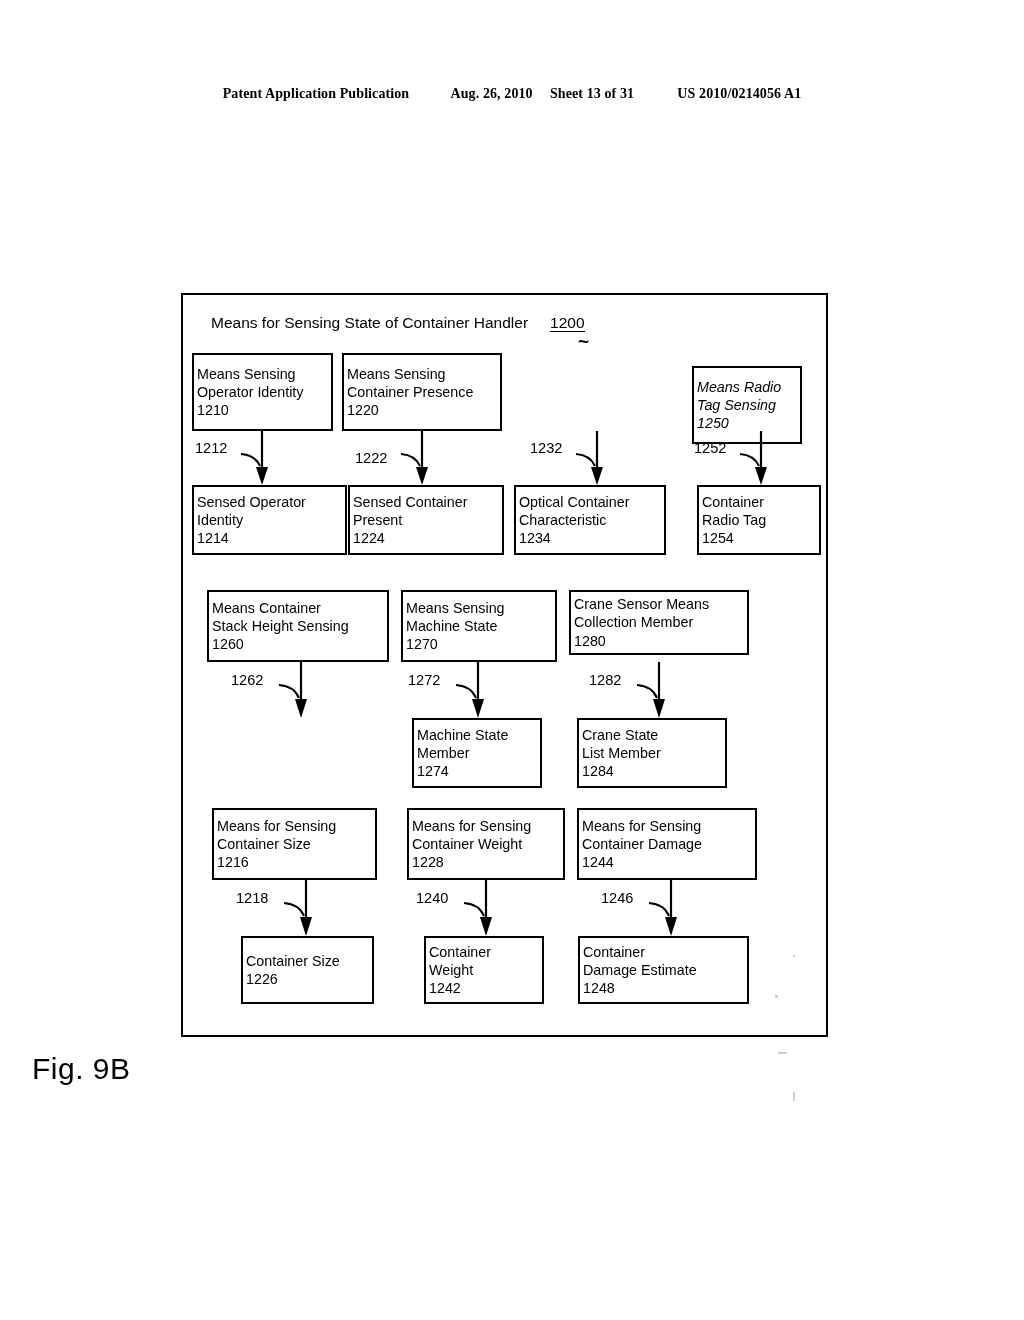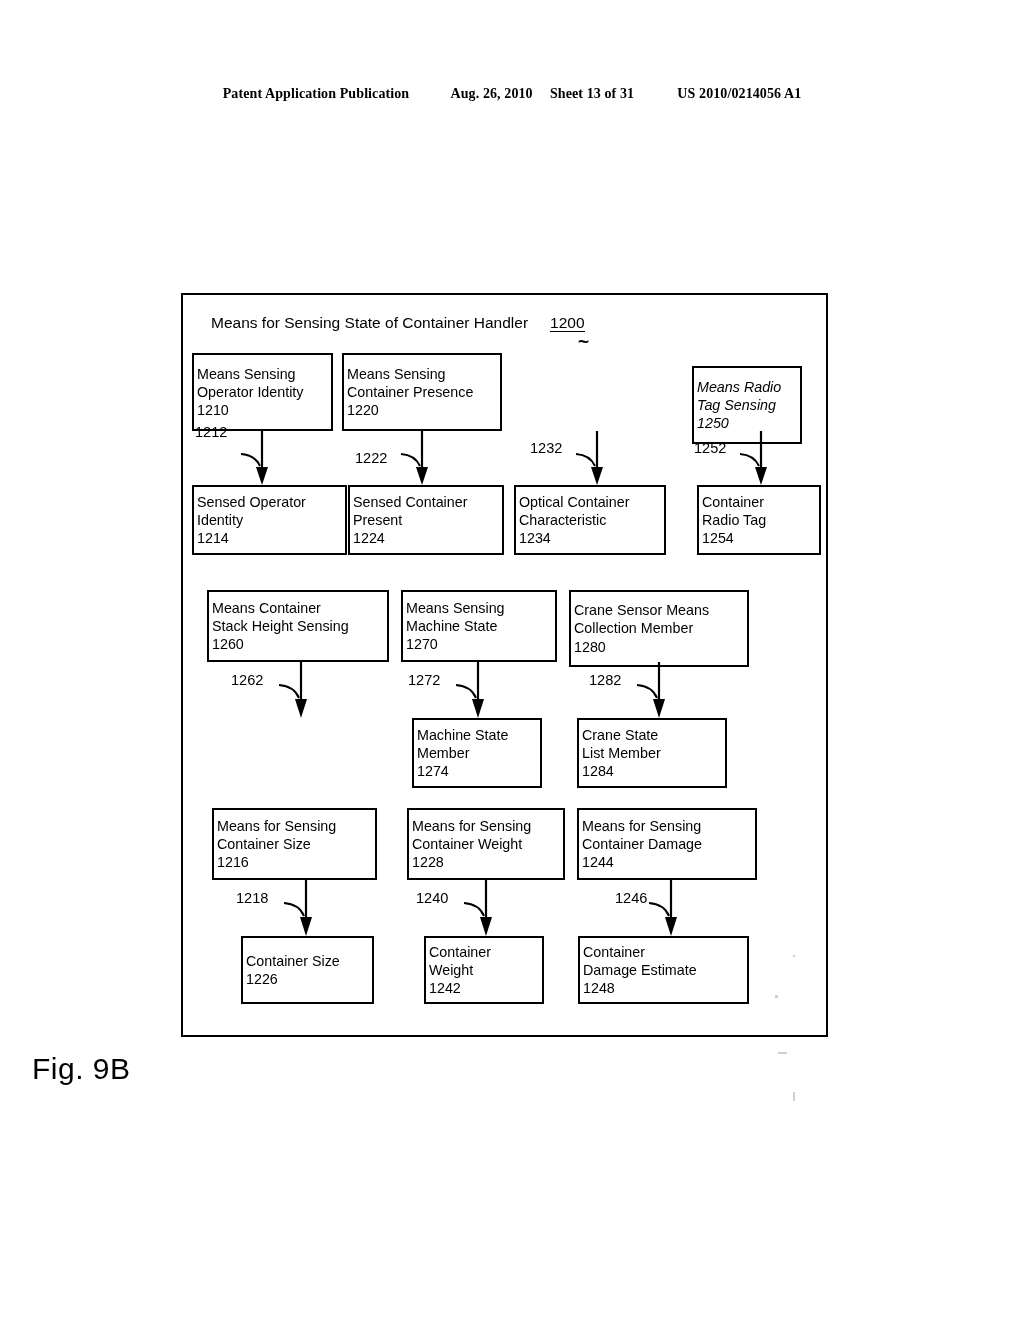--- a/index.html
+++ b/index.html
@@ -156,21 +156,21 @@
     <span class="ln">1250</span>
   </div>
 
   <div class="conn" style="left:0; top:0;">
     <svg width="647" height="744">
       <line x1="79" y1="136" x2="79" y2="176" stroke="#000" stroke-width="2.2"></line>
       <polygon points="79,190 73,172 85,172" fill="#000"></polygon>
       <path d="M 58 159 Q 72 160 77 171" stroke="#000" stroke-width="2" fill="none"></path>
     </svg>
   </div>
-  <div class="ref-label" style="left:12px; top:130px;">1212</div>
+  <div class="ref-label" style="left:12px; top:146px;">1212</div>
 
   <div class="conn" style="left:0; top:0;">
     <svg width="647" height="744">
       <line x1="239" y1="136" x2="239" y2="176" stroke="#000" stroke-width="2.2"></line>
       <polygon points="239,190 233,172 245,172" fill="#000"></polygon>
       <path d="M 218 159 Q 232 160 237 171" stroke="#000" stroke-width="2" fill="none"></path>
     </svg>
   </div>
   <div class="ref-label" style="left:172px; top:146px;margin-top:10px;">1222</div>
 
@@ -221,21 +221,21 @@
     <span class="ln">Stack Height Sensing</span>
     <span class="ln">1260</span>
   </div>
 
   <div class="node" style="left:218px; top:295px; width:156px; height:72px;">
     <span class="ln">Means Sensing</span>
     <span class="ln">Machine State</span>
     <span class="ln">1270</span>
   </div>
 
-  <div class="node" style="left:386px; top:295px; width:180px; height:77px;">
+  <div class="node" style="left:386px; top:295px; width:180px; height:65px;">
     <span class="ln">Crane Sensor Means</span>
     <span class="ln">Collection Member</span>
     <span class="ln">1280</span>
   </div>
 
   <div class="conn" style="left:0; top:0;">
     <svg width="647" height="744">
       <line x1="118" y1="367" x2="118" y2="408" stroke="#000" stroke-width="2.2"></line>
       <polygon points="118,423 112,404 124,404" fill="#000"></polygon>
       <path d="M 96 390 Q 111 391 116 403" stroke="#000" stroke-width="2" fill="none"></path>
@@ -310,21 +310,21 @@
   </div>
   <div class="ref-label" style="left:233px; top:596px;">1240</div>
 
   <div class="conn" style="left:0; top:0;">
     <svg width="647" height="744">
       <line x1="488" y1="585" x2="488" y2="625" stroke="#000" stroke-width="2.2"></line>
       <polygon points="488,641 482,622 494,622" fill="#000"></polygon>
       <path d="M 466 608 Q 481 609 486 621" stroke="#000" stroke-width="2" fill="none"></path>
     </svg>
   </div>
-  <div class="ref-label" style="left:418px; top:596px;margin-left:14px;">1246</div>
+  <div class="ref-label" style="left:418px; top:596px;">1246</div>
 
   <div class="node" style="left:58px; top:641px; width:133px; height:68px;">
     <span class="ln">Container Size</span>
     <span class="ln">1226</span>
   </div>
 
   <div class="node" style="left:241px; top:641px; width:120px; height:68px;">
     <span class="ln">Container</span>
     <span class="ln">Weight</span>
     <span class="ln">1242</span>

